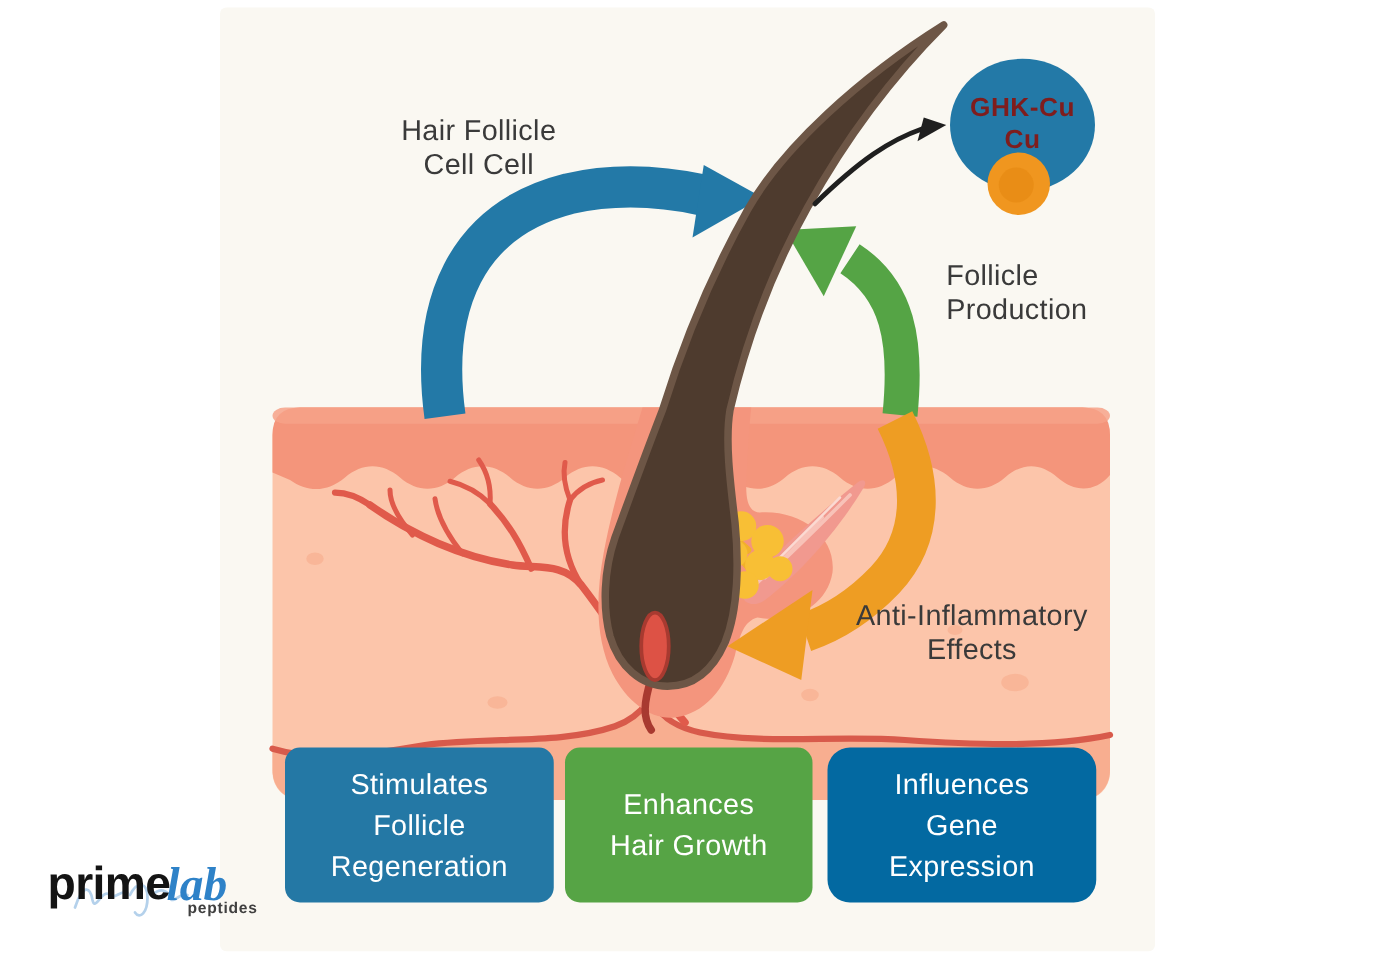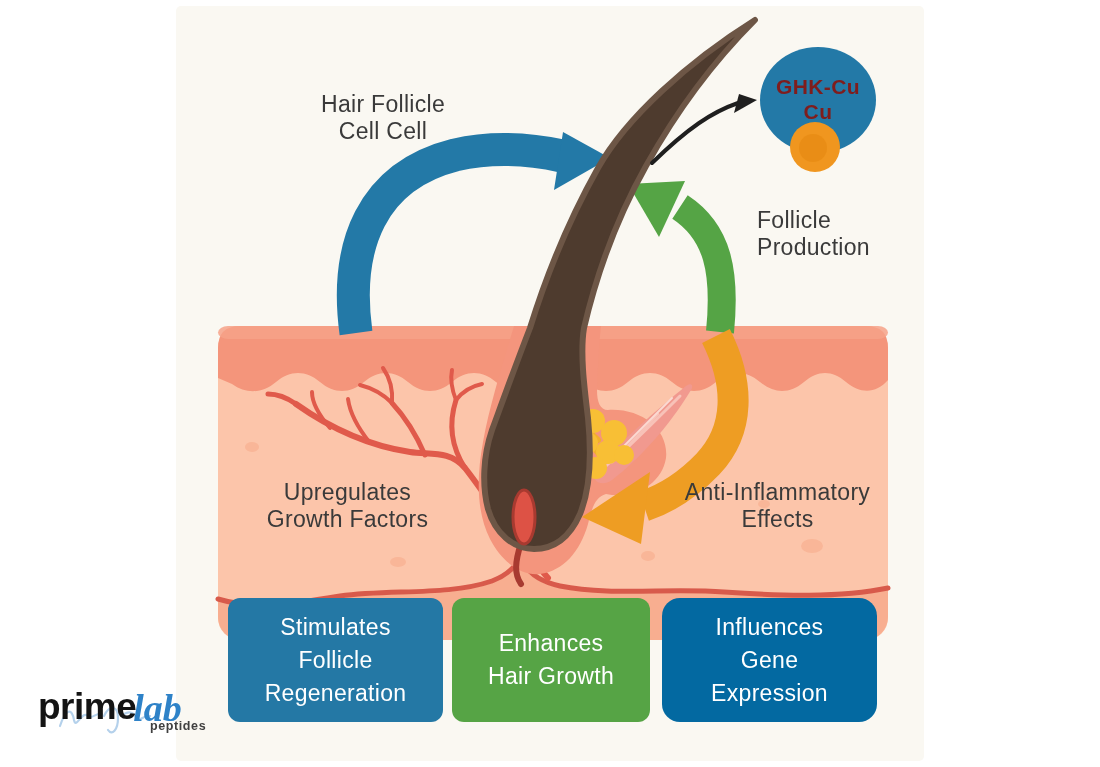--- a/index.html
+++ b/index.html
@@ -151,24 +151,20 @@
   <div class="lbl" style="left:283px;top:91px;width:200px;">
     <div>Hair Follicle</div>
     <div>Cell Cell</div>
   </div>
 
   <div class="lbl left" style="left:757px;top:207px;width:175px;">
     <div>Follicle</div>
     <div>Production</div>
   </div>
 
-  <div class="lbl" style="left:245px;top:479px;width:205px;">
-    <div>Upregulates</div>
-    <div>Growth Factors</div>
-  </div>
 
   <div class="lbl" style="left:655px;top:479px;width:245px;">
     <div>Anti-Inflammatory</div>
     <div>Effects</div>
   </div>
 
   <div class="ghk-lbl">
     <div>GHK-Cu</div>
     <div>Cu</div>
   </div>

